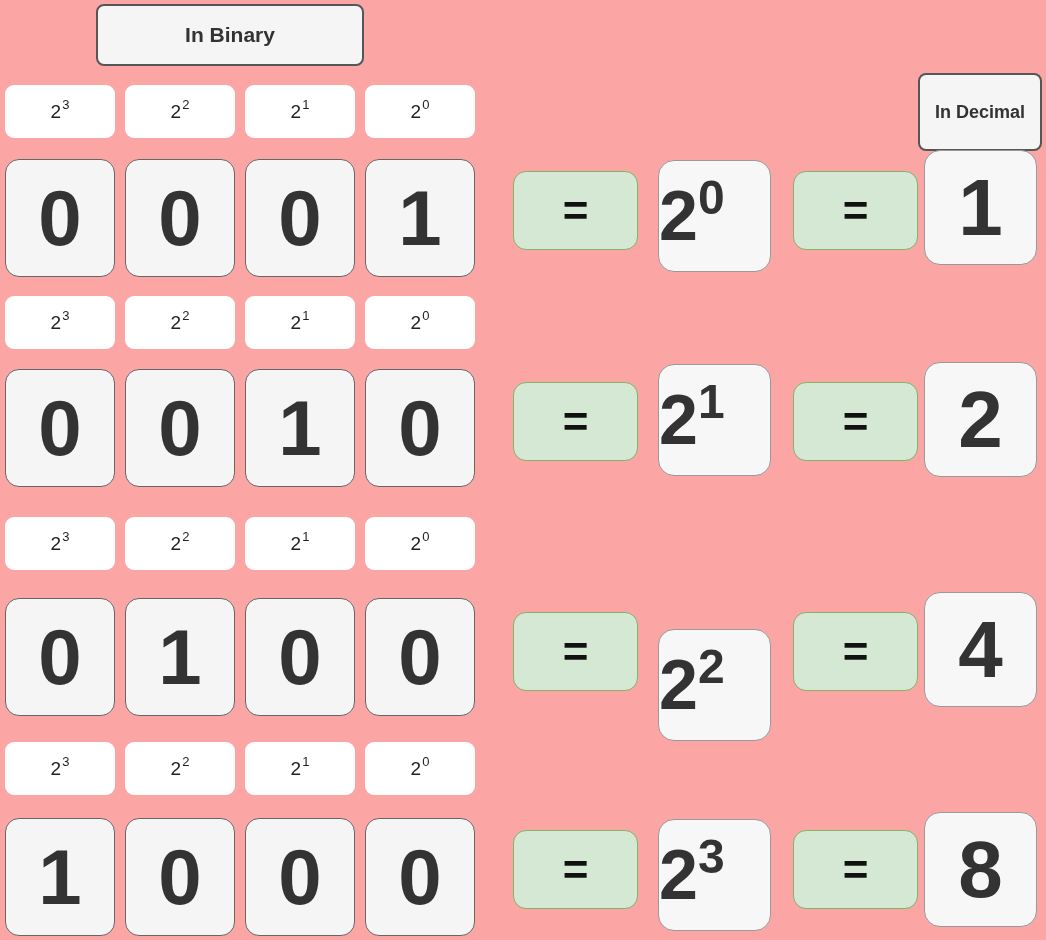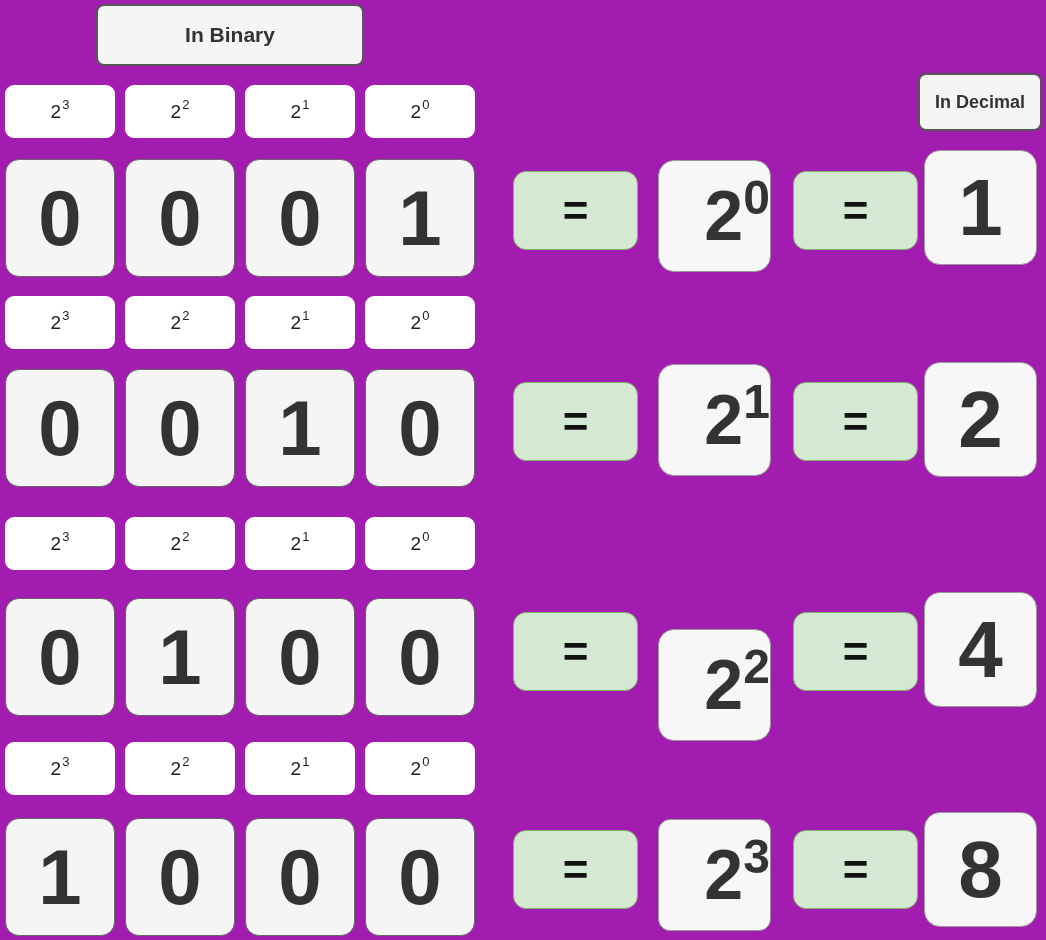--- a/index.html
+++ b/index.html
@@ -1,40 +1,40 @@
 <!DOCTYPE html>
 <html><head>
 <meta charset="utf-8">
 <style>
   html, body { margin: 0; padding: 0; background: #000; }
   .canvas {
     position: relative;
     width: 1046px;
     height: 940px;
-    background: #a21caf;
+    background: #fca5a5;
     overflow: hidden;
     font-family: "Liberation Sans", sans-serif;
     color: #333333;
   }
 
   
   .label-box {
     position: absolute;
     background: #f5f5f5;
     border: 2px solid #565656;
     border-radius: 8px;
     display: flex;
     align-items: center;
     justify-content: center;
     font-weight: bold;
     color: #333333;
     box-sizing: border-box;
   }
   .binary-label  { left: 96px;  top: 4px;  width: 268px; height: 62px; font-size: 21px; }
-  .decimal-label { left: 918px; top: 73px; width: 124px; height: 58px; font-size: 18px; }
+  .decimal-label { left: 918px; top: 73px; width: 124px; height: 78px; font-size: 18px; }
 
   
   .hrow { position: absolute; left: 5px; display: flex; gap: 10px; }
   .hr1 { top: 85px; }  .hr2 { top: 296px; }  .hr3 { top: 517px; }  .hr4 { top: 742px; }
   .hcell {
     width: 110px; height: 53px;
     background: #ffffff;
     border-radius: 9px;
     display: flex; align-items: center; justify-content: center;
     font-size: 19px; color: #1f1f1f;
@@ -68,25 +68,25 @@
   .eqA { left: 513px; }  .eqB { left: 793px; }
   .er1 { top: 171px; }  .er2 { top: 382px; }  .er3 { top: 612px; }  .er4 { top: 830px; }
 
   
   .power-card {
     position: absolute;
     left: 658px; width: 113px; height: 112px;
     background: #f7f7f7;
     border: 1px solid #999999;
     border-radius: 16px;
-    display: flex; align-items: center; justify-content: flex-end;
+    display: flex; align-items: center; justify-content: flex-start;
     font-weight: bold; color: #333333;
     box-sizing: border-box;
   }
-  .pr1 { top: 160px; }  .pr2 { top: 364px; }  .pr3 { top: 629px; }  .pr4 { top: 819px; border-radius: 12px; }
+  .pr1 { top: 160px; }  .pr2 { top: 364px; }  .pr3 { top: 629px; }  .pr4 { top: 819px; }
   .pwr-wrap { white-space: nowrap; line-height: 1; }
   .pwr-base { font-size: 70px; line-height: 1; }
   .pwr-exp  { font-size: 48px; line-height: 1; position: relative; top: -26px; }
 
   
   .dec-card {
     position: absolute;
     left: 924px; width: 113px; height: 115px;
     background: #f7f7f7;
     border: 1px solid #999999;

